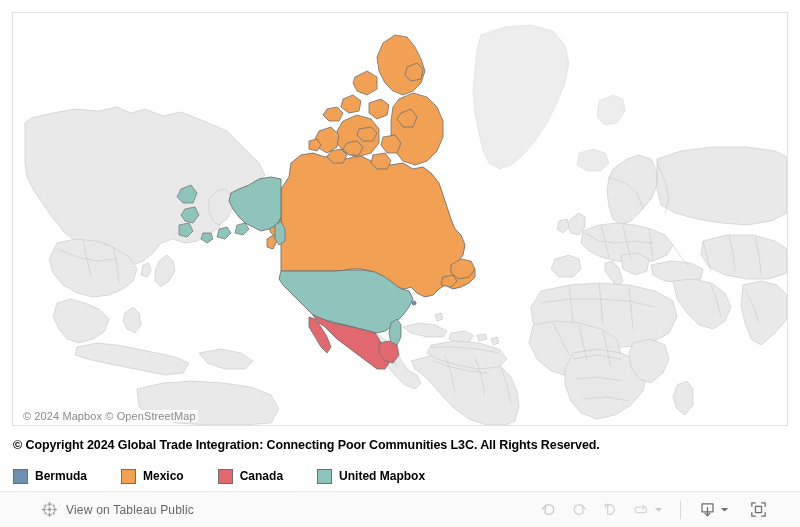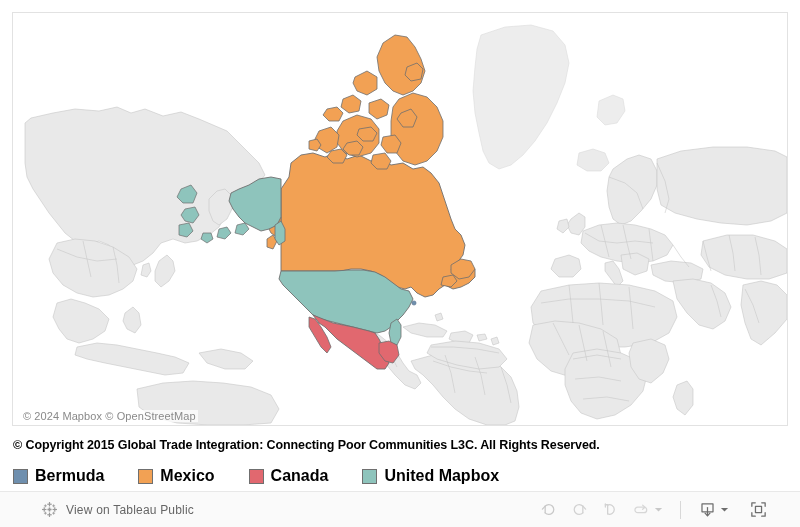--- a/index.html
+++ b/index.html
@@ -86,21 +86,21 @@
   }
   .legend-swatch {
     width: 15px;
     height: 15px;
     border: 1px solid #6f6f6f;
     box-sizing: border-box;
     margin-right: 7px;
     flex: none;
   }
   .legend-label {
-    font-size: 16px;
+    font-size: 12px;
     font-weight: bold;
     color: #000000;
     white-space: nowrap;
   }
 
   
   .toolbar {
     position: absolute;
     left: 0;
     bottom: 0;
@@ -307,21 +307,21 @@
         <g>
           <circle cx="401" cy="290" r="2.1" fill="#6f8fae" stroke="#55708c" stroke-width="0.6"></circle>
         </g>
 
       </svg>
     </div>
 
     <div class="attribution">© 2024 Mapbox  © OpenStreetMap</div>
   </div>
 
-  <div class="caption">© Copyright 2015 Global Trade Integration: Connecting Poor Communities L3C. All Rights Reserved.</div>
+  <div class="caption">© Copyright 2024 Global Trade Integration: Connecting Poor Communities L3C. All Rights Reserved.</div>
 
   <div class="legend">
     <div class="legend-item">
       <span class="legend-swatch" style="background:#6f8fae"></span>
       <span class="legend-label">Bermuda</span>
     </div>
     <div class="legend-item">
       <span class="legend-swatch" style="background:#f2a154"></span>
       <span class="legend-label">Mexico</span>
     </div>

